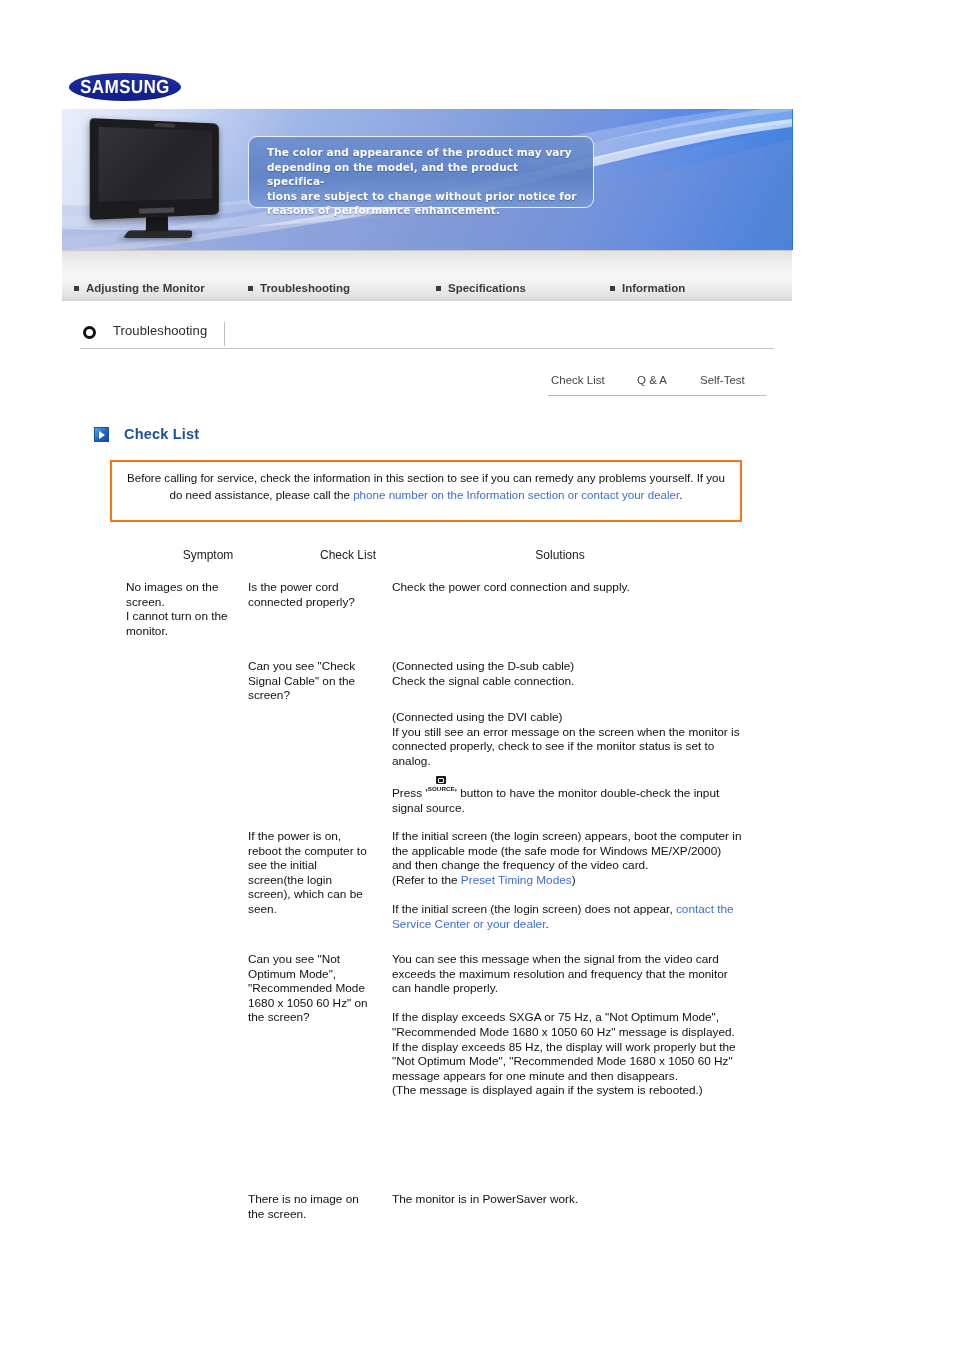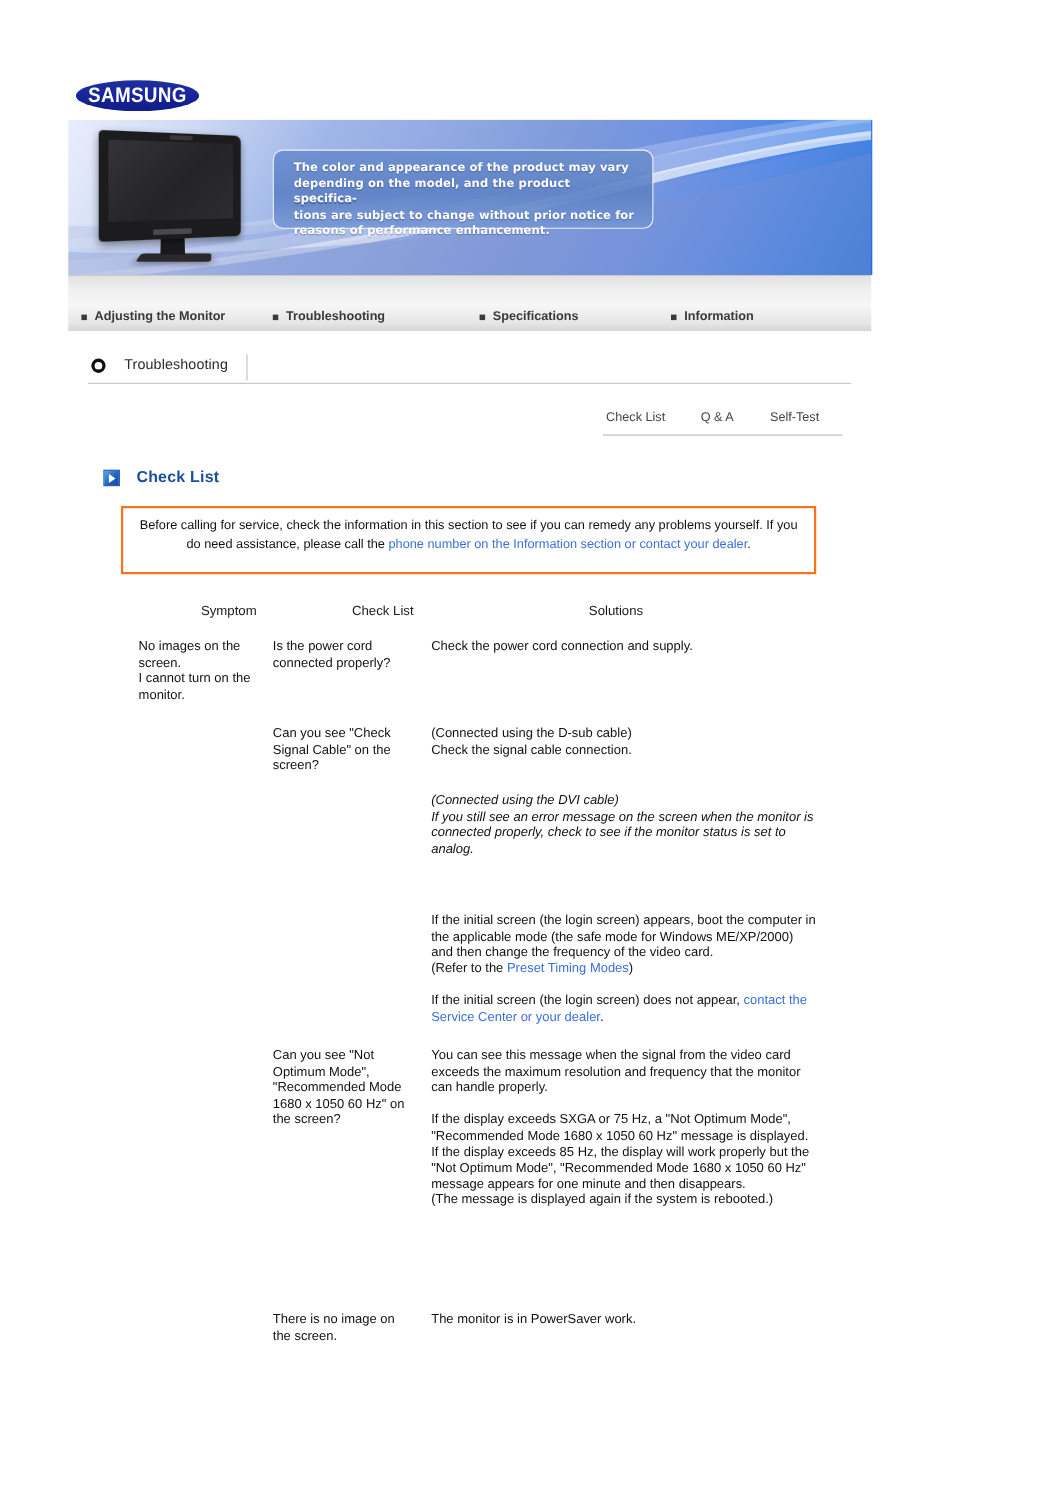--- a/index.html
+++ b/index.html
@@ -506,28 +506,32 @@
           </div>
         </div>
         <div class="trow" style="height: 170px;">
           <div class="cell c-sym"></div>
           <div class="cell c-chk">Can you see "Check Signal Cable" on the screen?</div>
           <div class="cell c-sol">
             <div>
               <p>(Connected using the D-sub cable)</p>
               <p>Check the signal cable connection.</p>
             </div>
-            <div style="margin-top: 32px; font-style: italic;">
+            <div style="margin-top: 22px;">
               <p>(Connected using the DVI cable)</p>
               <p>If you still see an error message on the screen when the monitor is connected properly, check to see if the monitor status is set to analog.</p>
+            </div>
+            <div style="margin-top: 14.6px;">
+              <p><span>Press '</span><span class="src-btn"><span class="src-glyph"></span><span class="src-word">SOURCE</span></span><span>' button to have the monitor double-check the input signal source.</span></p>
             </div>
           </div>
         </div>
         <div class="trow" style="height: 123px;">
           <div class="cell c-sym"></div>
+          <div class="cell c-chk">If the power is on, reboot the computer to see the initial screen(the login screen), which can be seen.</div>
           <div class="cell c-sol">
             <div>
               <p>If the initial screen (the login screen) appears, boot the computer in the applicable mode (the safe mode for Windows ME/XP/2000) and then change the frequency of the video card.</p>
             </div>
             <div>
               <p><span>(Refer to the </span><span class="lnk">Preset Timing Modes</span><span>)</span></p>
             </div>
             <div style="margin-top: 14.6px;">
               <p><span>If the initial screen (the login screen) does not appear, </span><span class="lnk">contact the Service Center or your dealer</span><span>.</span></p>
             </div>

